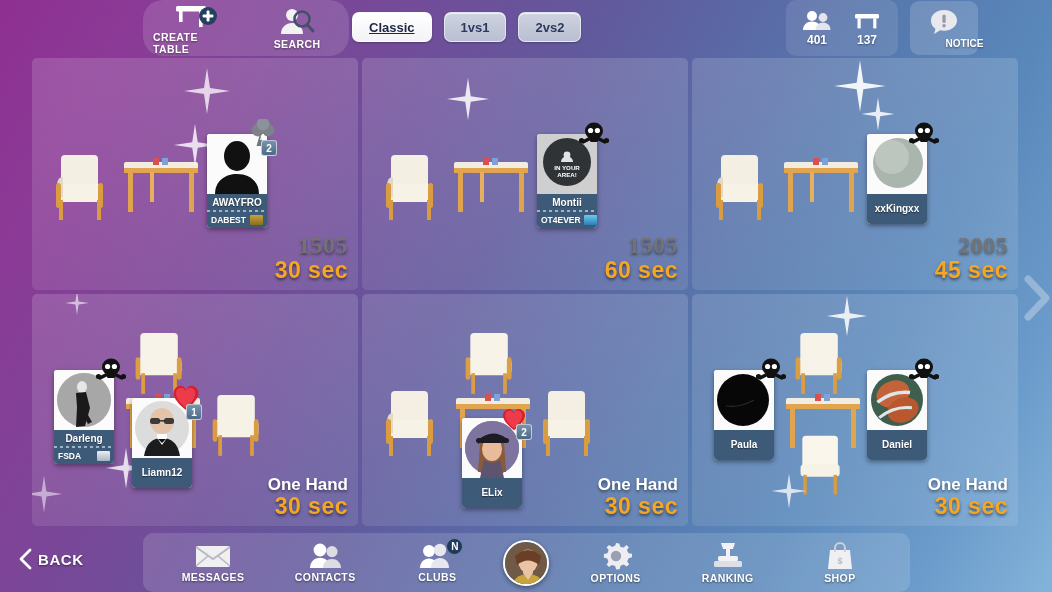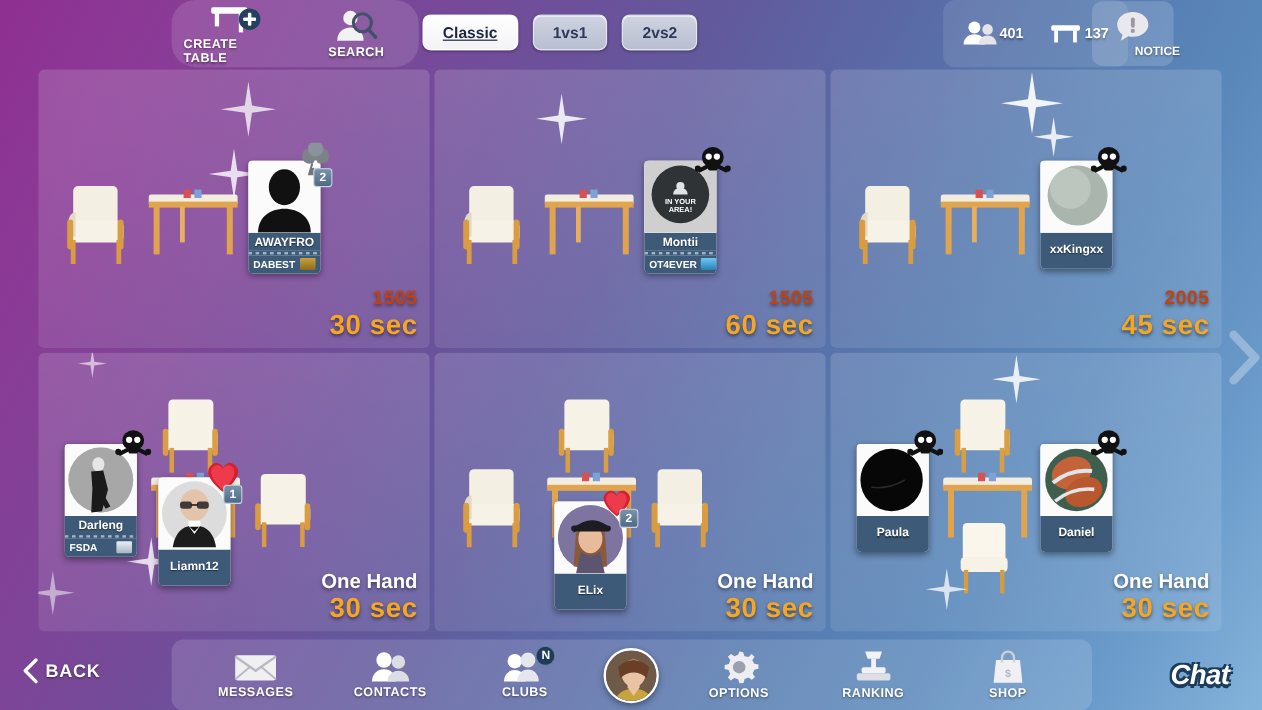--- a/index.html
+++ b/index.html
@@ -66,21 +66,21 @@
   }
 
   
   .counters{
     position:absolute; left:786px; top:0; height:56px;
     display:flex; align-items:center; gap:20px;
     padding:0 16px;
     background:rgba(255,255,255,.10);
     border-radius:10px;
   }
-  .counter{ display:flex; flex-direction:row; align-items:center; gap:1px; }
+  .counter{ display:flex; flex-direction:column; align-items:center; gap:1px; }
   .counter .num{ color:#fff; font-size:12px; font-weight:bold; text-shadow:0 1px 2px rgba(0,0,0,.4); }
 
   .notice-btn{
     position:absolute; left:910px; top:1px; width:68px; height:54px;
     background:rgba(255,255,255,.16);
     border-radius:9px;
     display:flex; flex-direction:column; align-items:center; justify-content:center;
     gap:0px; cursor:pointer;
   }
   .notice-btn .lbl{ color:#fff; font-size:10px; font-weight:bold; text-shadow:0 1px 2px rgba(0,0,0,.45);margin-left:41px; }
@@ -109,22 +109,22 @@
   
   .chair{ position:absolute; }
   .tbl{ position:absolute; }
 
   
   .info{
     position:absolute; right:10px; bottom:8px; text-align:right;
     line-height:1.05; z-index:6;
   }
   .info .score{
-    color:#c2410c; font-size:16px; font-weight:bold;
-    text-shadow:0 2px 3px rgba(0,0,0,.45); letter-spacing:.5px;
+    color:#737373; font-size:24px; font-weight:bold;
+    text-shadow:0 2px 3px rgba(0,0,0,.45); letter-spacing:.5px;font-family:Liberation Serif, serif;
   }
   .info .mode{
     color:#fff; font-size:17px; font-weight:bold;
     text-shadow:0 2px 3px rgba(0,0,0,.45);
   }
   .info .time{
     color:#f5a623; font-size:23px; font-weight:bold;
     text-shadow:0 2px 3px rgba(0,0,0,.5); letter-spacing:.5px;
   }
 
@@ -797,16 +797,13 @@
     <div class="navitem">
       <svg width="30" height="30" viewBox="0 0 30 30">
         <path d="M5 9 h20 l2 19 h-24z" fill="#f0f0f4"></path>
         <path d="M10 11 V7 a5 5 0 0 1 10 0 v4" fill="none" stroke="#cfcfd8" stroke-width="2"></path>
         <text x="15" y="23" font-size="9" fill="#b8b8c4" text-anchor="middle" font-weight="bold" font-family="Liberation Sans, sans-serif">$</text>
       </svg>
       <span class="lbl">SHOP</span>
     </div>
   </div>
 
-  <div class="chat">
-    <span class="t">Chat</span>
-  </div>
 </div>
 
 </body></html>

